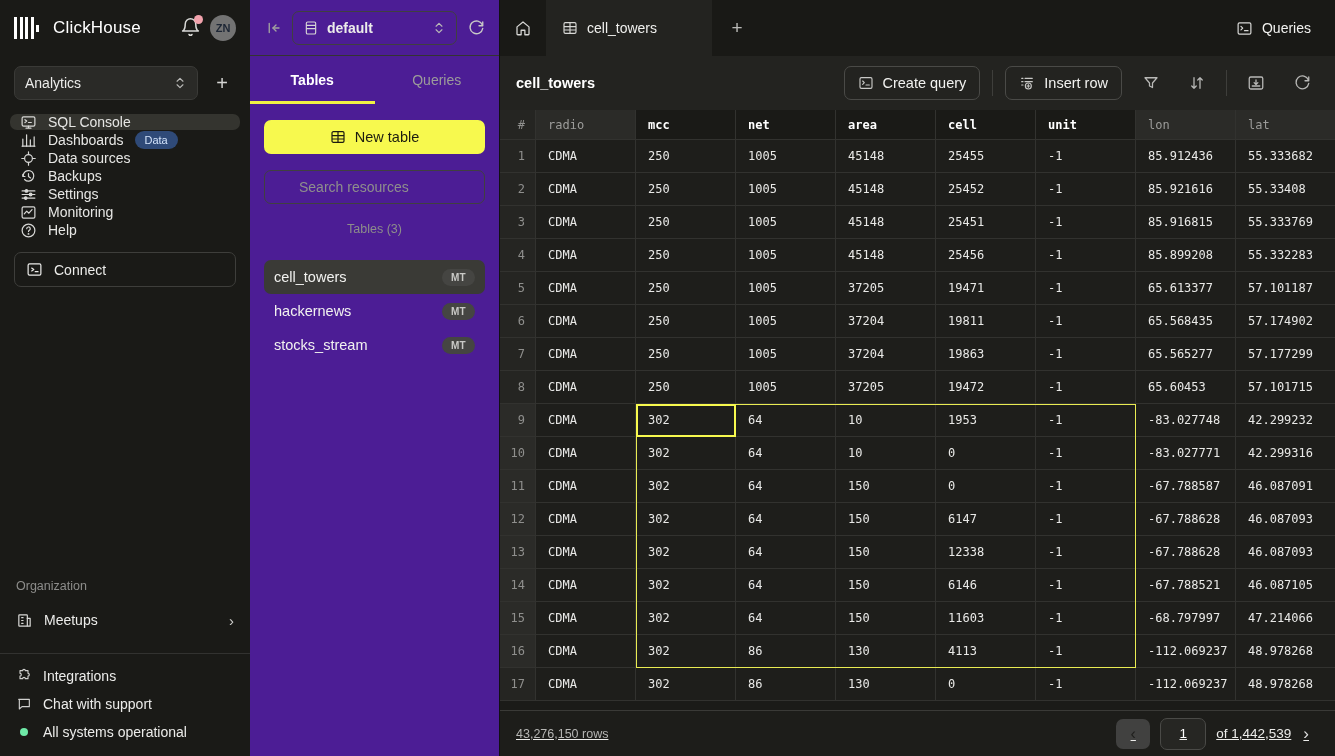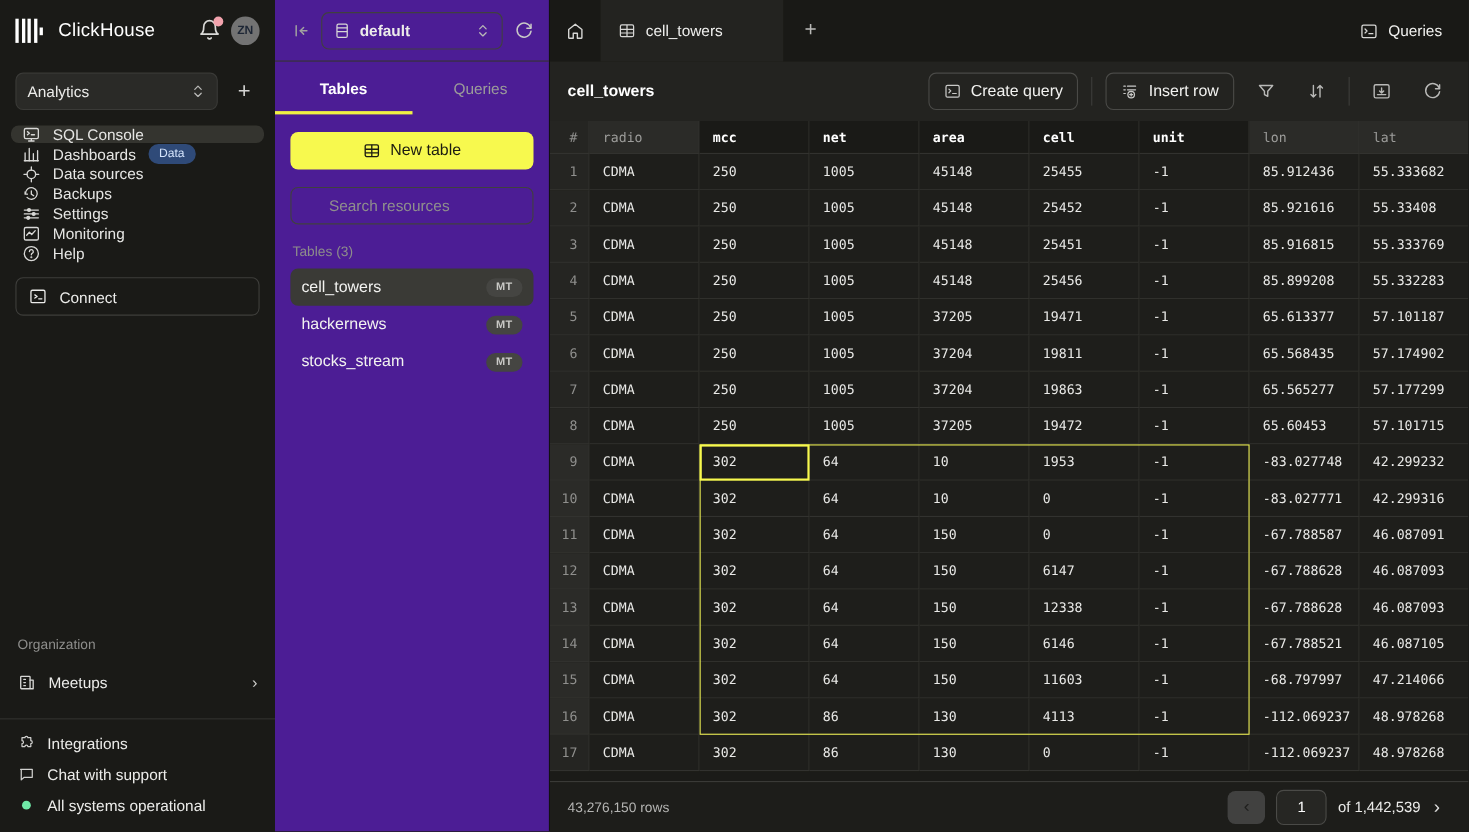--- a/index.html
+++ b/index.html
@@ -58,21 +58,21 @@
   .ex-tab { flex:1; display:flex; align-items:center; justify-content:center; color:#9c9c9a; cursor:pointer; position:relative; }
   .ex-tab.active { color:#fff; font-weight:bold; }
   .ex-tab.active::after { content:""; position:absolute; left:0; right:0; bottom:0; height:3px; background:#f0f243; }
   .ex-body { padding:16px 14px; display:flex; flex-direction:column; }
   .new-table-btn { height:34px; background:#f7f94e; color:#1c1c10; border-radius:7px; display:flex; align-items:center;
                    justify-content:center; gap:9px; font-size:14.5px; cursor:pointer; }
   .search-box { margin-top:16px; height:34px; border:1px solid #404040; border-radius:7px; display:flex; align-items:center;
                 gap:24px; padding:16px 10px; color:#8f8f8d; }
   .search-box input { flex:1; background:transparent; border:none; outline:none; color:#ececea; font-size:14px; font-family:inherit; }
   .search-box input::placeholder { color:#8f8f8d; }
-  .tables-label { color:#8d8d8b; font-size:12.5px; margin:18px 2px 8px; }
+  .tables-label { color:#8d8d8b; font-size:12.5px; margin:18px 2px 24px;text-align:center; }
   .tbl-item { height:34px; display:flex; align-items:center; padding:0 10px; border-radius:7px; cursor:pointer; color:#f2f2f0; font-size:14.5px; }
   .tbl-item.selected { background:#3a3a36; }
   .badge-mt { margin-left:auto; background:#454542; color:#c9c9c6; font-size:10px; font-weight:bold;
               padding:3px 9px; border-radius:9px; letter-spacing:.3px; }
 
   
   .main { flex:1; display:flex; flex-direction:column; min-width:0; }
   .tabbar { height:56px; background:#191916; display:flex; align-items:stretch; }
   .home-tab { width:46px; display:flex; align-items:center; justify-content:center; color:#d6d6d4; cursor:pointer; }
   .doc-tab { width:166px; background:#232320; display:flex; align-items:center; gap:9px; padding:0 16px;
@@ -98,21 +98,21 @@
   .t-row .cell:last-child { border-right:none; }
   .header .cell { background:#2b2b28; color:#9c9c9a; }
   .header .cell.selcol { background:#1a1a17; color:#ffffff; font-weight:bold; }
   .cell.num { background:#252522; color:#8f8f8d; justify-content:flex-end; padding:0 10px 0 4px; }
   .cell.num.selrow { background:#2b2b28; }
   .sel-overlay { position:absolute; border:1px solid #e9eb52; pointer-events:none; }
   .active-cell { position:absolute; border:2px solid #f7f94e; pointer-events:none; }
 
   
   .grid-footer { height:46px; background:#1d1d1a; border-top:1px solid #3a3a37; display:flex; align-items:center;
-                 padding:0 24px 0 16px; gap:10px; }
+                 padding:0 24px 0 16px; gap:10px;text-decoration:underline; }
   .rowcount { color:#b5b5b3; font-size:12.5px; }
   .grid-footer .spacer { flex:1; }
   .pg-prev { width:34px; height:30px; background:#414140; border-radius:7px; color:#1f1f1d; display:flex;
              align-items:center; justify-content:center; font-size:16px; cursor:default; }
   .pg-input { width:46px; height:32px; background:#262623; border:1px solid #4a4a47; border-radius:7px;
               color:#fff; text-align:center; font-size:13.5px; font-family:inherit; outline:none; }
   .pg-total { color:#ececea; font-size:13.5px; }
   .pg-next { color:#dedede; font-size:17px; padding:0 2px; cursor:pointer; }
 </style>
 </head>

